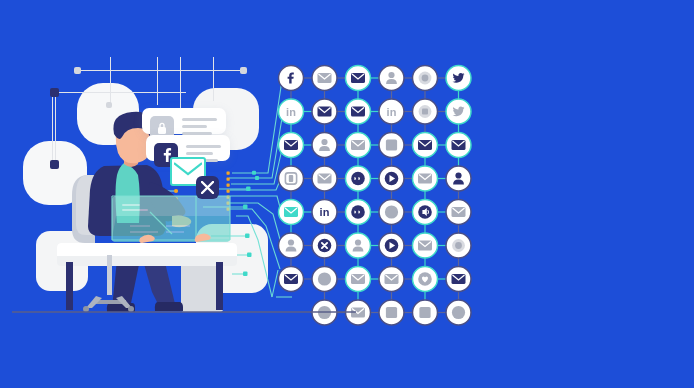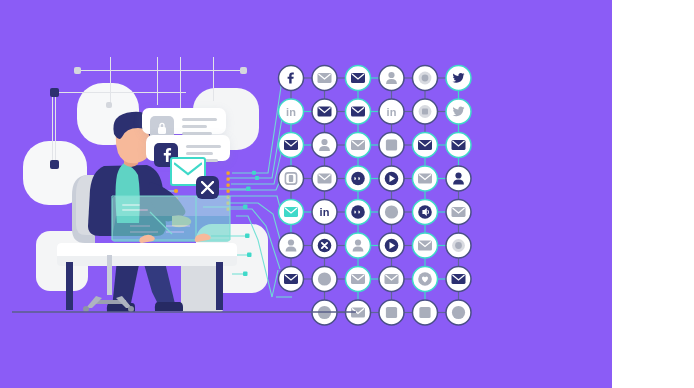--- a/index.html
+++ b/index.html
@@ -2,21 +2,21 @@
 <html><head>
 <meta charset="utf-8">
 <style>
   html,body{margin:0;padding:0;}
   body{
     width:694px;height:388px;
     background:#ffffff;
     font-family:"Liberation Sans", sans-serif;
     overflow:hidden;
   }
-  #stage{position:relative;width:612px;height:388px;background:#8b5cf6;}
+  #stage{position:relative;width:694px;height:388px;background:#1d4ed8;}
 
   
   .blob{position:absolute;border-radius:26px;background:#f0f1f3;}
   .blob.soft{background:#f4f5f6;}
   .blob.lite{background:#f7f8f9;}
 
   .hline{position:absolute;background:#e2e4e8;height:1px;}
   .vline{position:absolute;background:#e2e4e8;width:1px;}
   .sq{position:absolute;border-radius:2px;}
   .sq.navy{background:#2c3070;}

